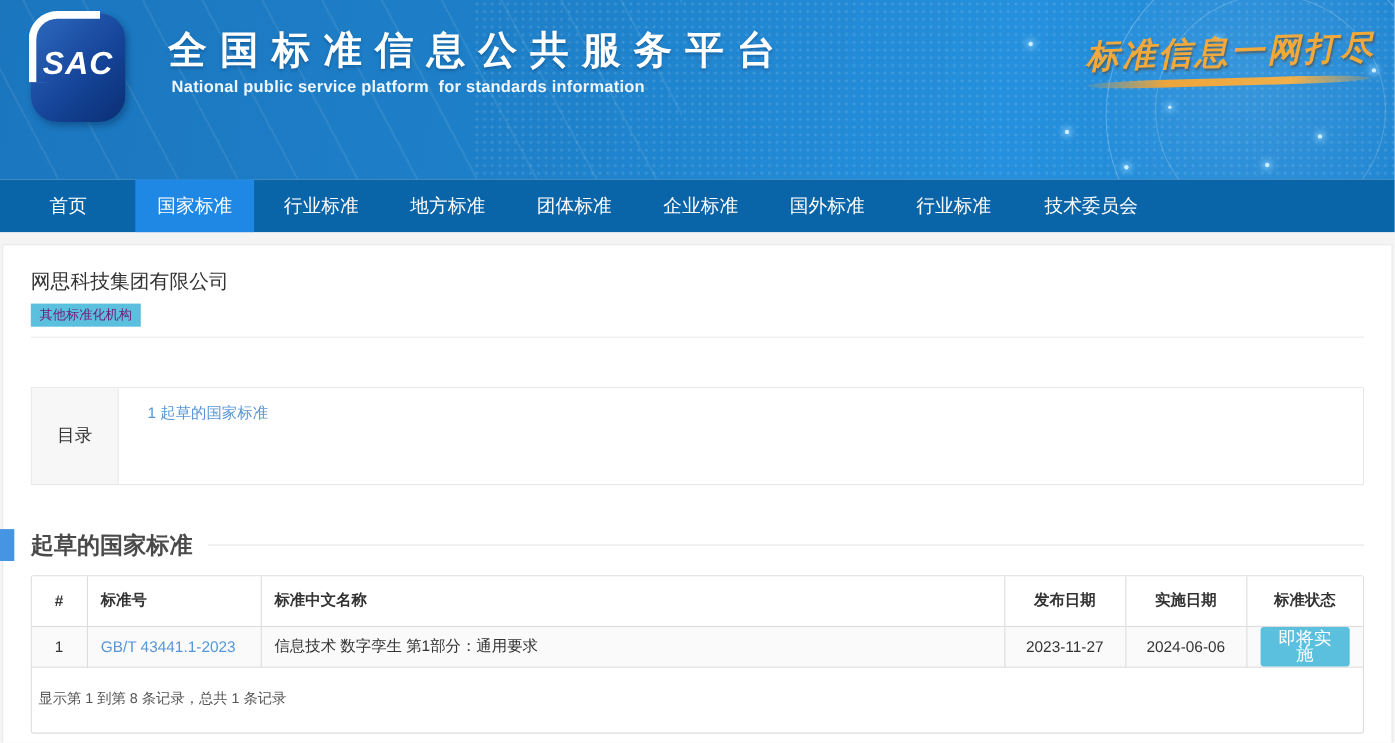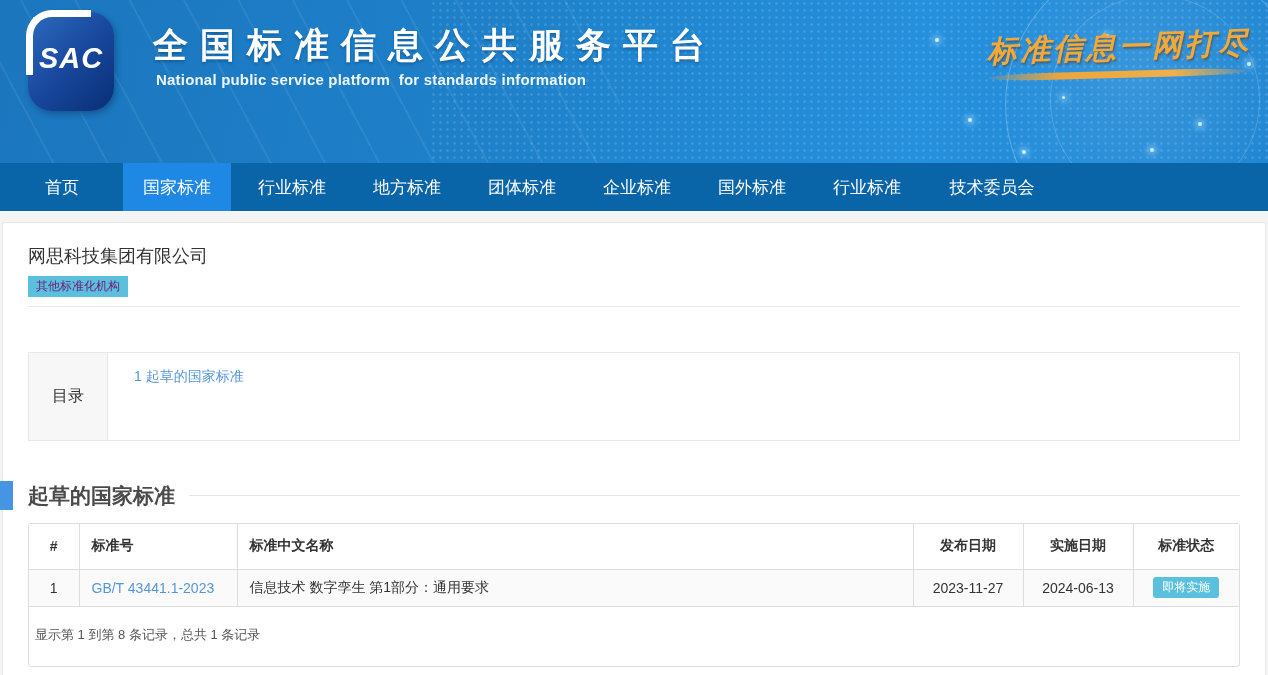--- a/index.html
+++ b/index.html
@@ -115,21 +115,21 @@
   table { width:100%; border-collapse:collapse; font-size:14px; color:#333; table-layout:fixed; }
   th, td { border-right:1px solid #ddd; padding:0 12px; }
   th:last-child, td:last-child { border-right:none; }
   thead th { height:45px; font-weight:bold; border-bottom:1px solid #ddd; text-align:left; background:#fff; }
   tbody td { height:37px; border-bottom:1px solid #ddd; background:#fafafa; }
   .col-idx { width:50px; } .col-no { width:158px; } .col-pub { width:110px; }
   .col-impl { width:110px; } .col-status { width:106px; }
   .ta-c { text-align:center !important; }
   .std-link { color:#5696d8; text-decoration:none; cursor:pointer; }
   .status-badge {
-    display:inline-block; background:#5bc0de; color:#fff; font-size:12px;
+    display:inline-block; background:#5bc0de; color:#fff; font-size:16px;
     line-height:15px; padding:3px 9px; border-radius:3px;
   }
   .table-summary { padding:19px 6px 22px; font-size:13px; color:#555; }
 </style>
 </head>
 <body>
 
 <div class="banner">
   <div class="banner-arcs"></div>
   <div class="banner-dots"></div>
@@ -195,21 +195,21 @@
           <th class="col-impl ta-c">实施日期</th>
           <th class="col-status ta-c">标准状态</th>
         </tr>
       </thead>
       <tbody>
         <tr>
           <td class="ta-c">1</td>
           <td><a class="std-link">GB/T 43441.1-2023</a></td>
           <td>信息技术 数字孪生 第1部分：通用要求</td>
           <td class="ta-c">2023-11-27</td>
-          <td class="ta-c">2024-06-13</td>
+          <td class="ta-c">2024-06-06</td>
           <td class="ta-c"><span class="status-badge">即将实施</span></td>
         </tr>
       </tbody>
     </table>
     <div class="table-summary">显示第 1 到第 8 条记录，总共 1 条记录</div>
   </div>
 
 </div>
 
 </body></html>

